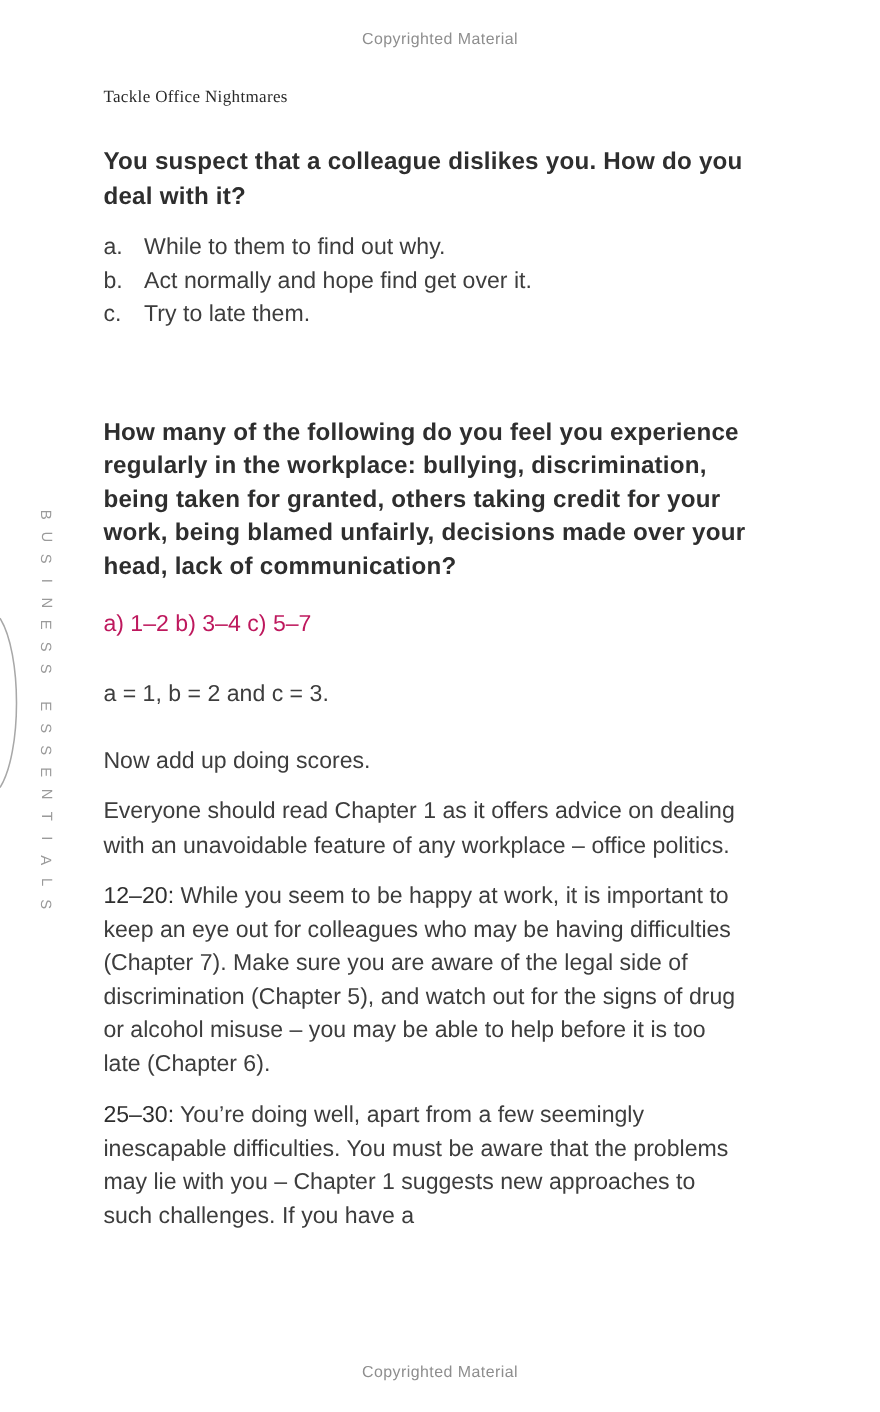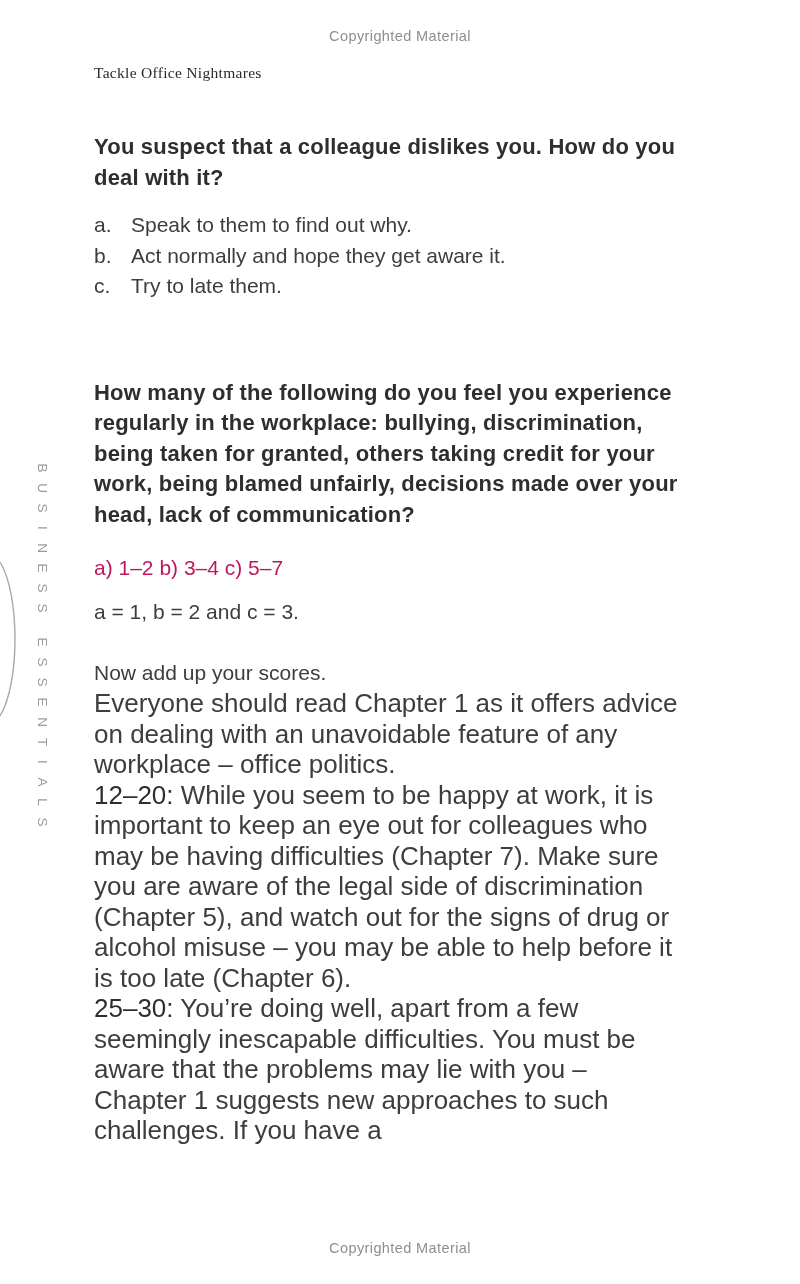--- a/index.html
+++ b/index.html
@@ -21,21 +21,21 @@
     left: 0; right: 0;
     text-align: center;
     font-size: 14.5px;
     letter-spacing: 0.4px;
     color: #8e8e8e;
   }
   .copyright.top { top: 28px; }
   .copyright.bottom { top: 1240px; }
   .running-header {
     position: absolute;
-    top: 64px;
+    top: 80px;
     left: 94px;
     font-family: "Liberation Serif", "DejaVu Serif", serif;
     font-size: 15.5px;
     letter-spacing: 0.3px;
     color: #2a2a2a;
   }
   .content {
     position: absolute;
     top: 132px;
     left: 94px;
@@ -63,33 +63,34 @@
     flex: 0 0 37px;
   }
   .q2 { margin-top: 76px; }
   .answer-line {
     margin-top: 23px;
     font-size: 21px;
     line-height: 30px;
     color: #be185d;
   }
   .score-key {
-    margin-top: 14px;
+    margin-top: 33px;
     font-size: 21px;
     line-height: 30px;
     color: #3d3d3d;
   }
   .score-instruction {
     margin-top: 31px;
     font-size: 21px;
     line-height: 30px;
     color: #3d3d3d;
   }
   .para {
-    font-size: 26px;
+    margin-top: 16px;
+    font-size: 21px;
     line-height: 30.5px;
     color: #3d3d3d;
   }
   .para .range-label {
     font-weight: 400;
     color: #2e2e2e;
   }
   
   .spine {
     position: absolute;
@@ -156,39 +157,39 @@
       <span class="spine-letter">S</span>
     </div>
 
   <div class="content">
 
     <div class="question">You suspect that a colleague dislikes you. How do you deal with it?</div>
 
     <ul class="options">
       <li class="option">
         <span class="opt-label">a.</span>
-        <span class="opt-text">Speak to them to find out why.</span>
+        <span class="opt-text">While to them to find out why.</span>
       </li>
       <li class="option">
         <span class="opt-label">b.</span>
-        <span class="opt-text">Act normally and hope they get aware it.</span>
+        <span class="opt-text">Act normally and hope find get over it.</span>
       </li>
       <li class="option">
         <span class="opt-label">c.</span>
         <span class="opt-text">Try to late them.</span>
       </li>
     </ul>
 
     <div class="question q2">How many of the following do you feel you experience regularly in the workplace: bullying, discrimination, being taken for granted, others taking credit for your work, being blamed unfairly, decisions made over your head, lack of communication?</div>
 
     <div class="answer-line">a) 1–2 b) 3–4 c) 5–7</div>
 
     <div class="score-key">a = 1, b = 2 and c = 3.</div>
 
-    <div class="score-instruction">Now add up your scores.</div>
+    <div class="score-instruction">Now add up doing scores.</div>
 
     <p class="para">Everyone should read Chapter 1 as it offers advice on dealing with an unavoidable feature of any workplace – office politics.</p>
 
     <p class="para">
       <span class="range-label">12–20:</span><span> While you seem to be happy at work, it is important to keep an eye out for colleagues who may be having difficulties (Chapter 7). Make sure you are aware of the legal side of discrimination (Chapter 5), and watch out for the signs of drug or alcohol misuse – you may be able to help before it is too late (Chapter 6).</span>
     </p>
 
     <p class="para">
       <span class="range-label">25–30:</span><span> You’re doing well, apart from a few seemingly inescapable difficulties. You must be aware that the problems may lie with you – Chapter 1 suggests new approaches to such challenges. If you have a</span>
     </p>

